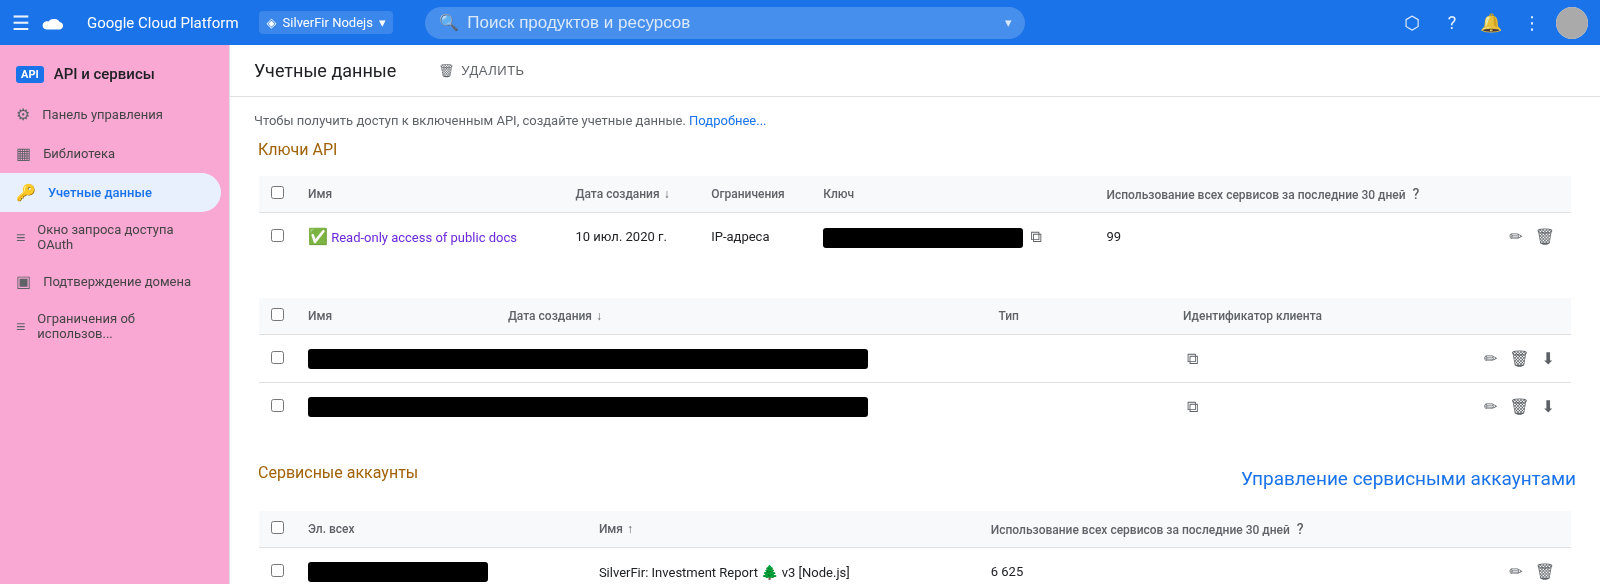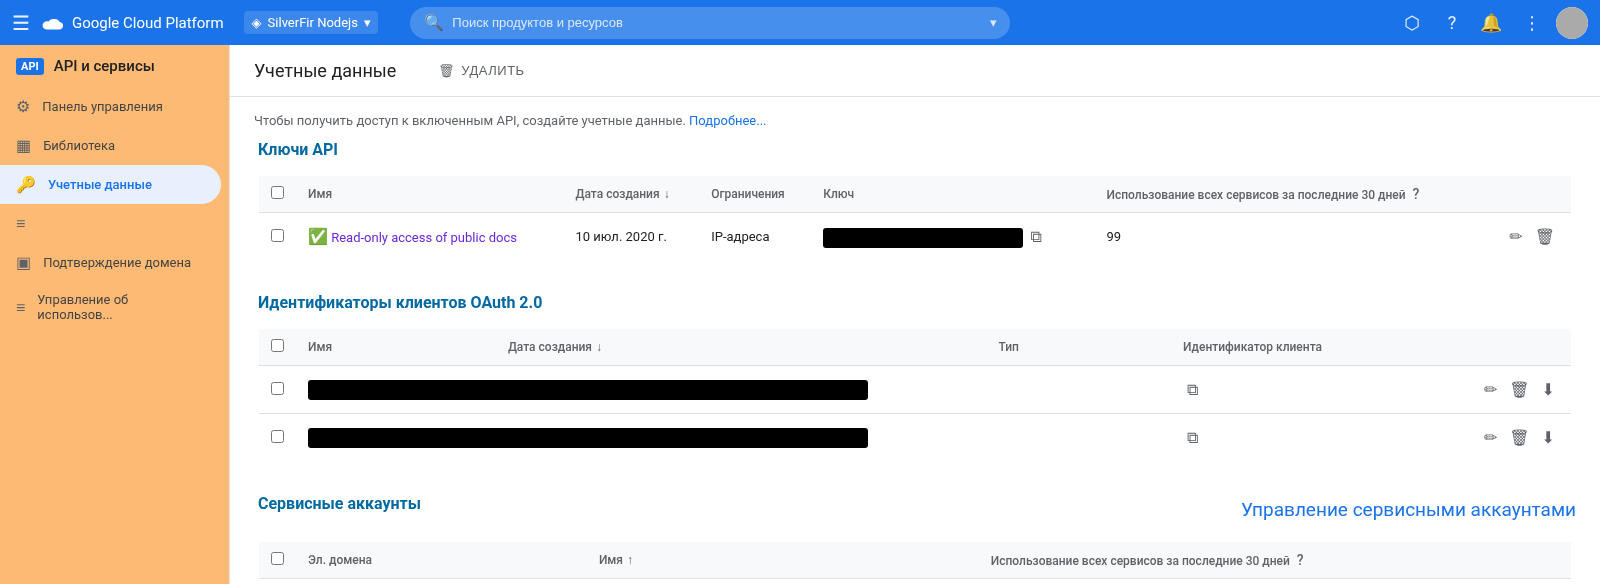--- a/index.html
+++ b/index.html
@@ -12,60 +12,61 @@
       display: flex;
       align-items: center;
       padding: 0 12px;
       gap: 12px;
       color: #fff;
       position: fixed;
       top: 0; left: 0; right: 0;
       z-index: 100;
     }
     .header-menu-icon { font-size: 20px; cursor: pointer; opacity: 0.9; }
-    .header-logo { display: flex; align-items: flex-end; gap: 8px; font-size: 15px; font-weight: 400; white-space: nowrap; }
+    .header-logo { display: flex; align-items: flex-end; gap: 23px; font-size: 15px; font-weight: 400; white-space: nowrap; }
     .header-logo-cloud { width: 22px; height: 18px; }
     .header-project { display: flex; align-items: center; gap: 6px; font-size: 13px; background: rgba(255,255,255,0.15); border-radius: 4px; padding: 4px 8px; cursor: pointer; margin-left: 8px; }
     .header-search {
       flex: 1;
       max-width: 600px;
       margin: 0 20px;
       background: rgba(255,255,255,0.2);
       border-radius: 24px;
       display: flex;
       align-items: center;
       padding: 0 14px;
       height: 32px;
       gap: 8px;
     }
     .header-search input {
       background: transparent;
       border: none;
       outline: none;
       color: #fff;
-      font-size: 13px;
+      font-size: 17px;
       flex: 1;
     }
     .header-search input::placeholder { color: rgba(255,255,255,0.8); }
     .header-search-icon { color: rgba(255,255,255,0.8); font-size: 16px; }
     .header-search-arrow { color: rgba(255,255,255,0.8); margin-left: auto; }
     .header-right { display: flex; align-items: center; gap: 8px; margin-left: auto; }
     .header-icon { width: 32px; height: 32px; display: flex; align-items: center; justify-content: center; border-radius: 50%; cursor: pointer; color: rgba(255,255,255,0.9); font-size: 18px; }
     .header-avatar { width: 32px; height: 32px; border-radius: 50%; background: #e8e8e8; overflow: hidden; cursor: pointer; }
     .header-avatar-inner { width: 100%; height: 100%; background: #aaa; border-radius: 50%; }
 
     
     .app-body { display: flex; margin-top: 45px; height: calc(100vh - 45px); }
 
     
     .sidebar {
       width: 230px;
       min-width: 230px;
-      background: #fdba74;
+      background: #f9a8d4;
       border-right: 1px solid #e0e0e0;
+      padding-top: 8px;
       overflow-y: auto;
     }
     .sidebar-api-title {
       display: flex;
       align-items: center;
       gap: 10px;
       padding: 12px 16px;
       font-size: 15px;
       font-weight: 500;
     }
@@ -149,22 +150,22 @@
       font-size: 13px;
       color: #5f6368;
       margin-bottom: 12px;
     }
     .info-bar a { color: #1a73e8; text-decoration: none; }
 
     
     .section { margin-bottom: 28px; }
     .section-title {
       font-size: 16px;
-      font-weight: 700;
-      color: #0369a1;
+      font-weight: 400;
+      color: #a16207;
       margin-bottom: 12px;
       padding: 0 4px;
     }
 
     
     .cred-table {
       width: 100%;
       border-collapse: collapse;
       border: 5px solid #000000;
       border-radius: 4px;
@@ -302,28 +303,29 @@
     <div class="sidebar-item">
       <span class="sidebar-item-icon">▦</span>
       <span>Библиотека</span>
     </div>
     <div class="sidebar-item active">
       <span class="sidebar-item-icon">🔑</span>
       <span>Учетные данные</span>
     </div>
     <div class="sidebar-item">
       <span class="sidebar-item-icon">≡</span>
+      <span>Окно запроса доступа OAuth</span>
     </div>
     <div class="sidebar-item">
       <span class="sidebar-item-icon">▣</span>
       <span>Подтверждение домена</span>
     </div>
     <div class="sidebar-item">
       <span class="sidebar-item-icon">≡</span>
-      <span>Управление об использов...</span>
+      <span>Ограничения об использов...</span>
     </div>
   </nav>
 
   <main class="main-content">
 
     <div class="content-topbar">
       <span class="content-title">Учетные данные</span>
       <button class="btn-delete">
         <span>🗑</span>
         <span>УДАЛИТЬ</span>
@@ -396,21 +398,20 @@
                   <button class="icon-btn">✏</button>
                   <button class="icon-btn">🗑</button>
                 </div>
               </td>
             </tr>
           </tbody>
         </table>
       </div>
 
       <div class="section">
-        <div class="section-title">Идентификаторы клиентов OAuth 2.0</div>
         <table class="cred-table">
           <thead>
             <tr>
               <th class="checkbox-cell">
                 <input type="checkbox" style="">
               </th>
               <th>
                 <span class="col-sort">
                   <span>Имя</span>
                 </span>
@@ -476,21 +477,21 @@
           <span class="section-title">Сервисные аккаунты</span>
           <a href="#" class="manage-link">Управление сервисными аккаунтами</a>
         </div>
         <table class="cred-table">
           <thead>
             <tr>
               <th class="checkbox-cell">
                 <input type="checkbox" style="">
               </th>
               <th>
-                <span>Эл. домена</span>
+                <span>Эл. всех</span>
               </th>
               <th>
                 <span class="col-sort">
                   <span>Имя</span>
                   <span class="sort-arrow">↑</span>
                 </span>
               </th>
               <th>
                 <span>Использование всех сервисов за последние 30 дней</span>
                 <span class="help-icon">?</span>

